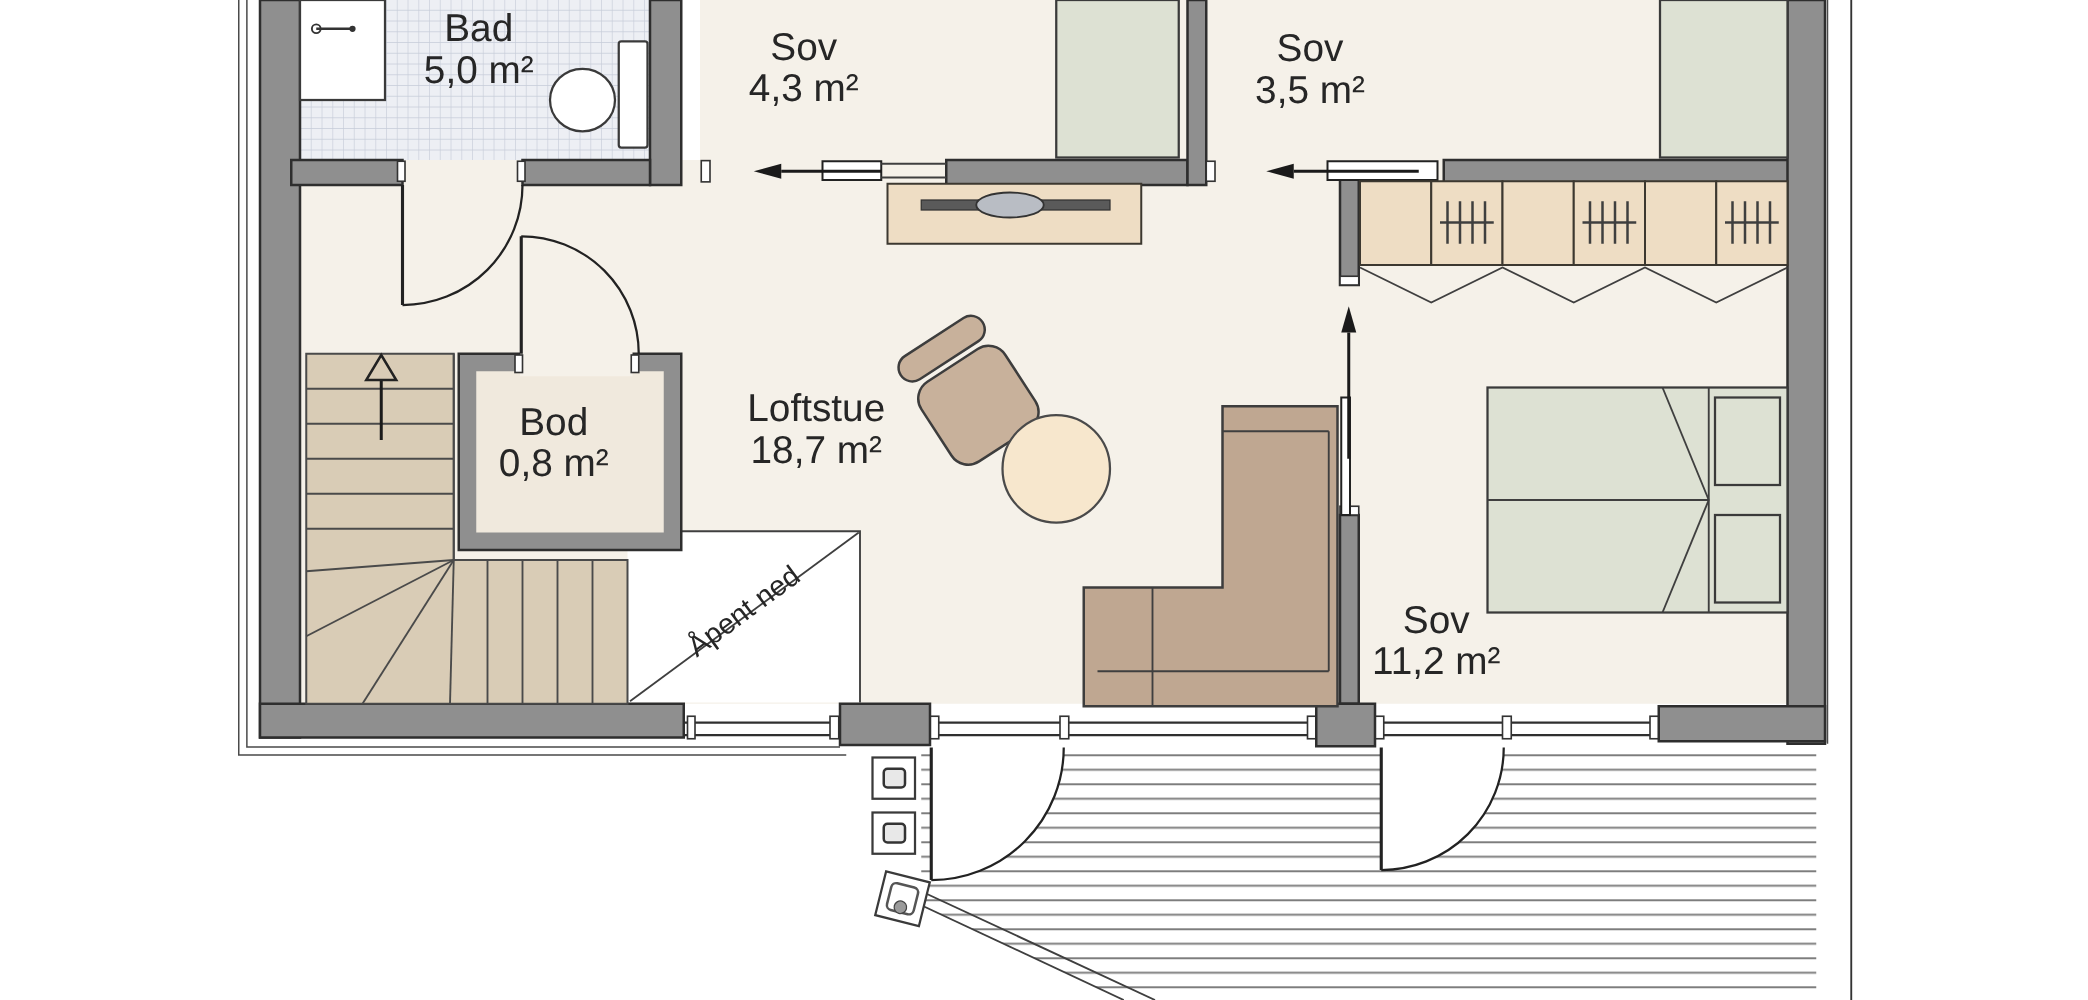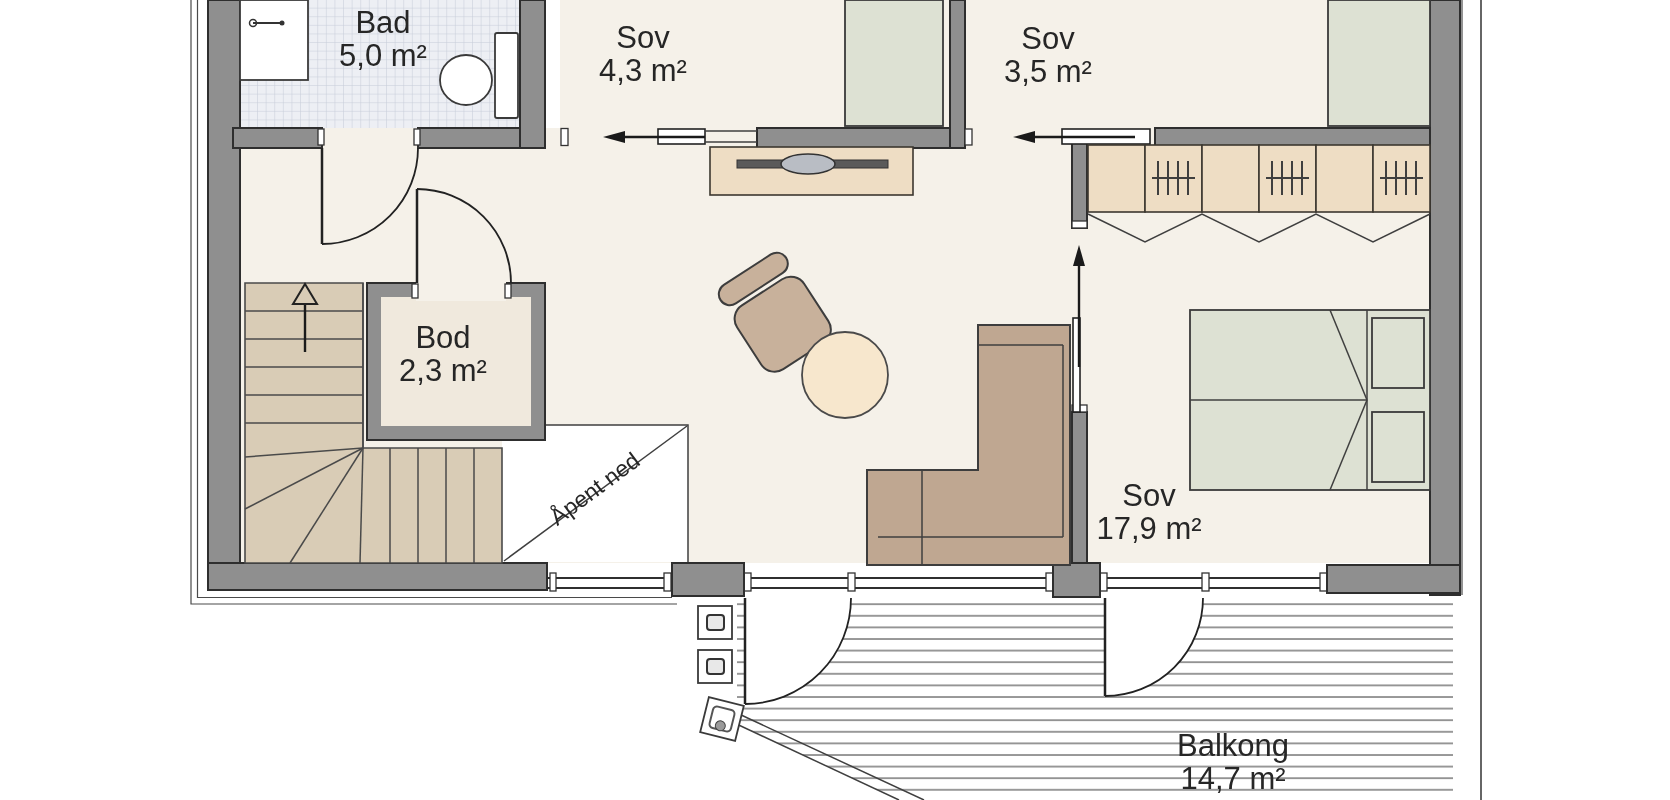--- a/index.html
+++ b/index.html
@@ -282,24 +282,24 @@
   <div class="room-label" style="left:643px;top:55px">
     <span>Sov</span>
       <span>4,3 m²</span>
   </div>
   <div class="room-label" style="left:1048px;top:56px">
     <span>Sov</span>
       <span>3,5 m²</span>
   </div>
   <div class="room-label" style="left:443px;top:355px">
     <span>Bod</span>
-      <span>2,3 m²</span>
+      <span>0,8 m²</span>
+  </div>
+  <div class="room-label" style="left:653px;top:344px">
+    <span>Loftstue</span>
+      <span>18,7 m²</span>
   </div>
   <div class="room-label" style="left:1149px;top:513px">
     <span>Sov</span>
-      <span>17,9 m²</span>
-  </div>
-  <div class="room-label" style="left:1233px;top:763px">
-    <span>Balkong</span>
-      <span>14,7 m²</span>
+      <span>11,2 m²</span>
   </div>
   <div class="rot-label" style="left:595px;top:489px">Åpent ned</div>
 </div>
 
 </body></html>

